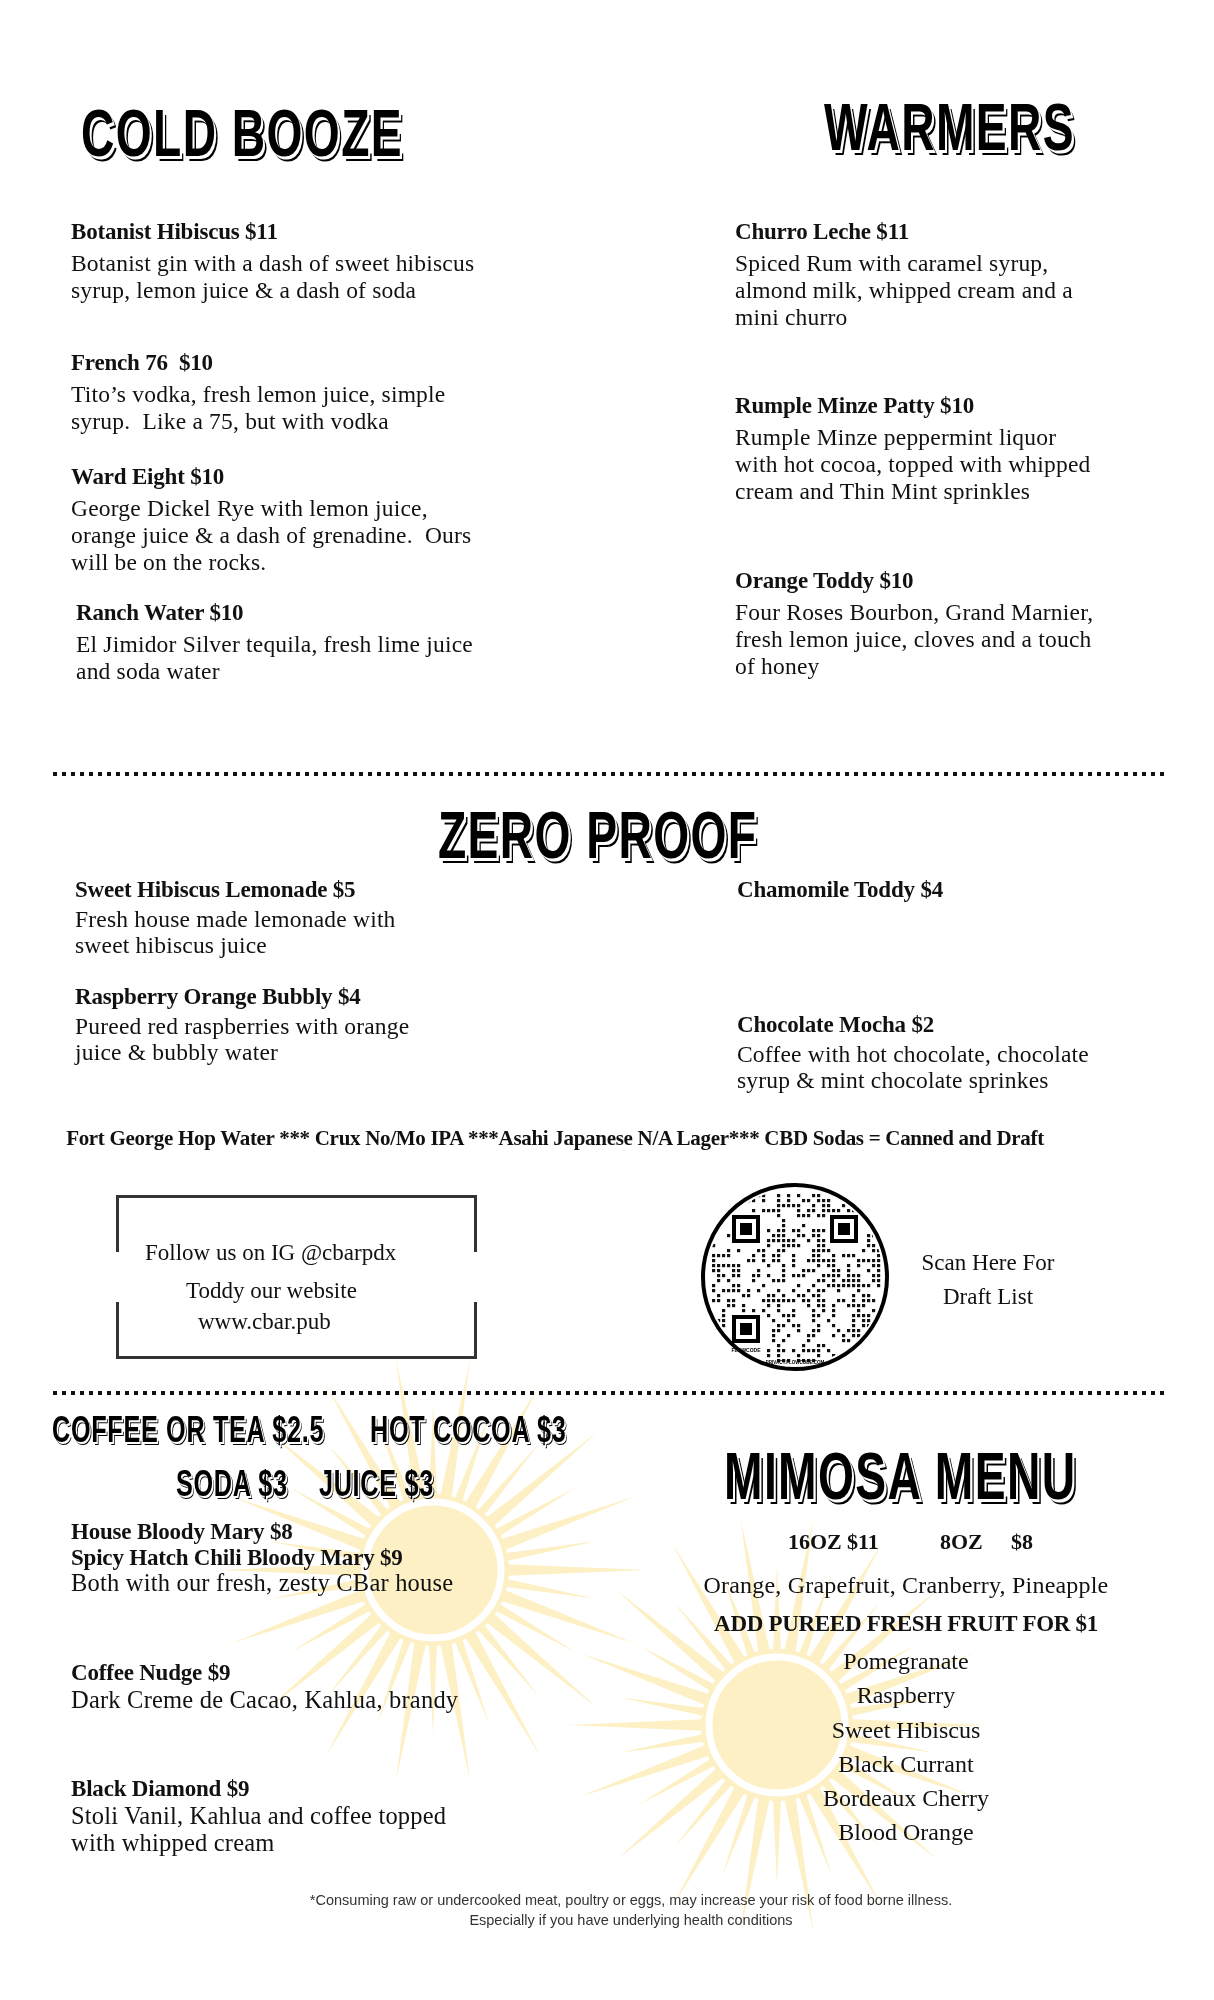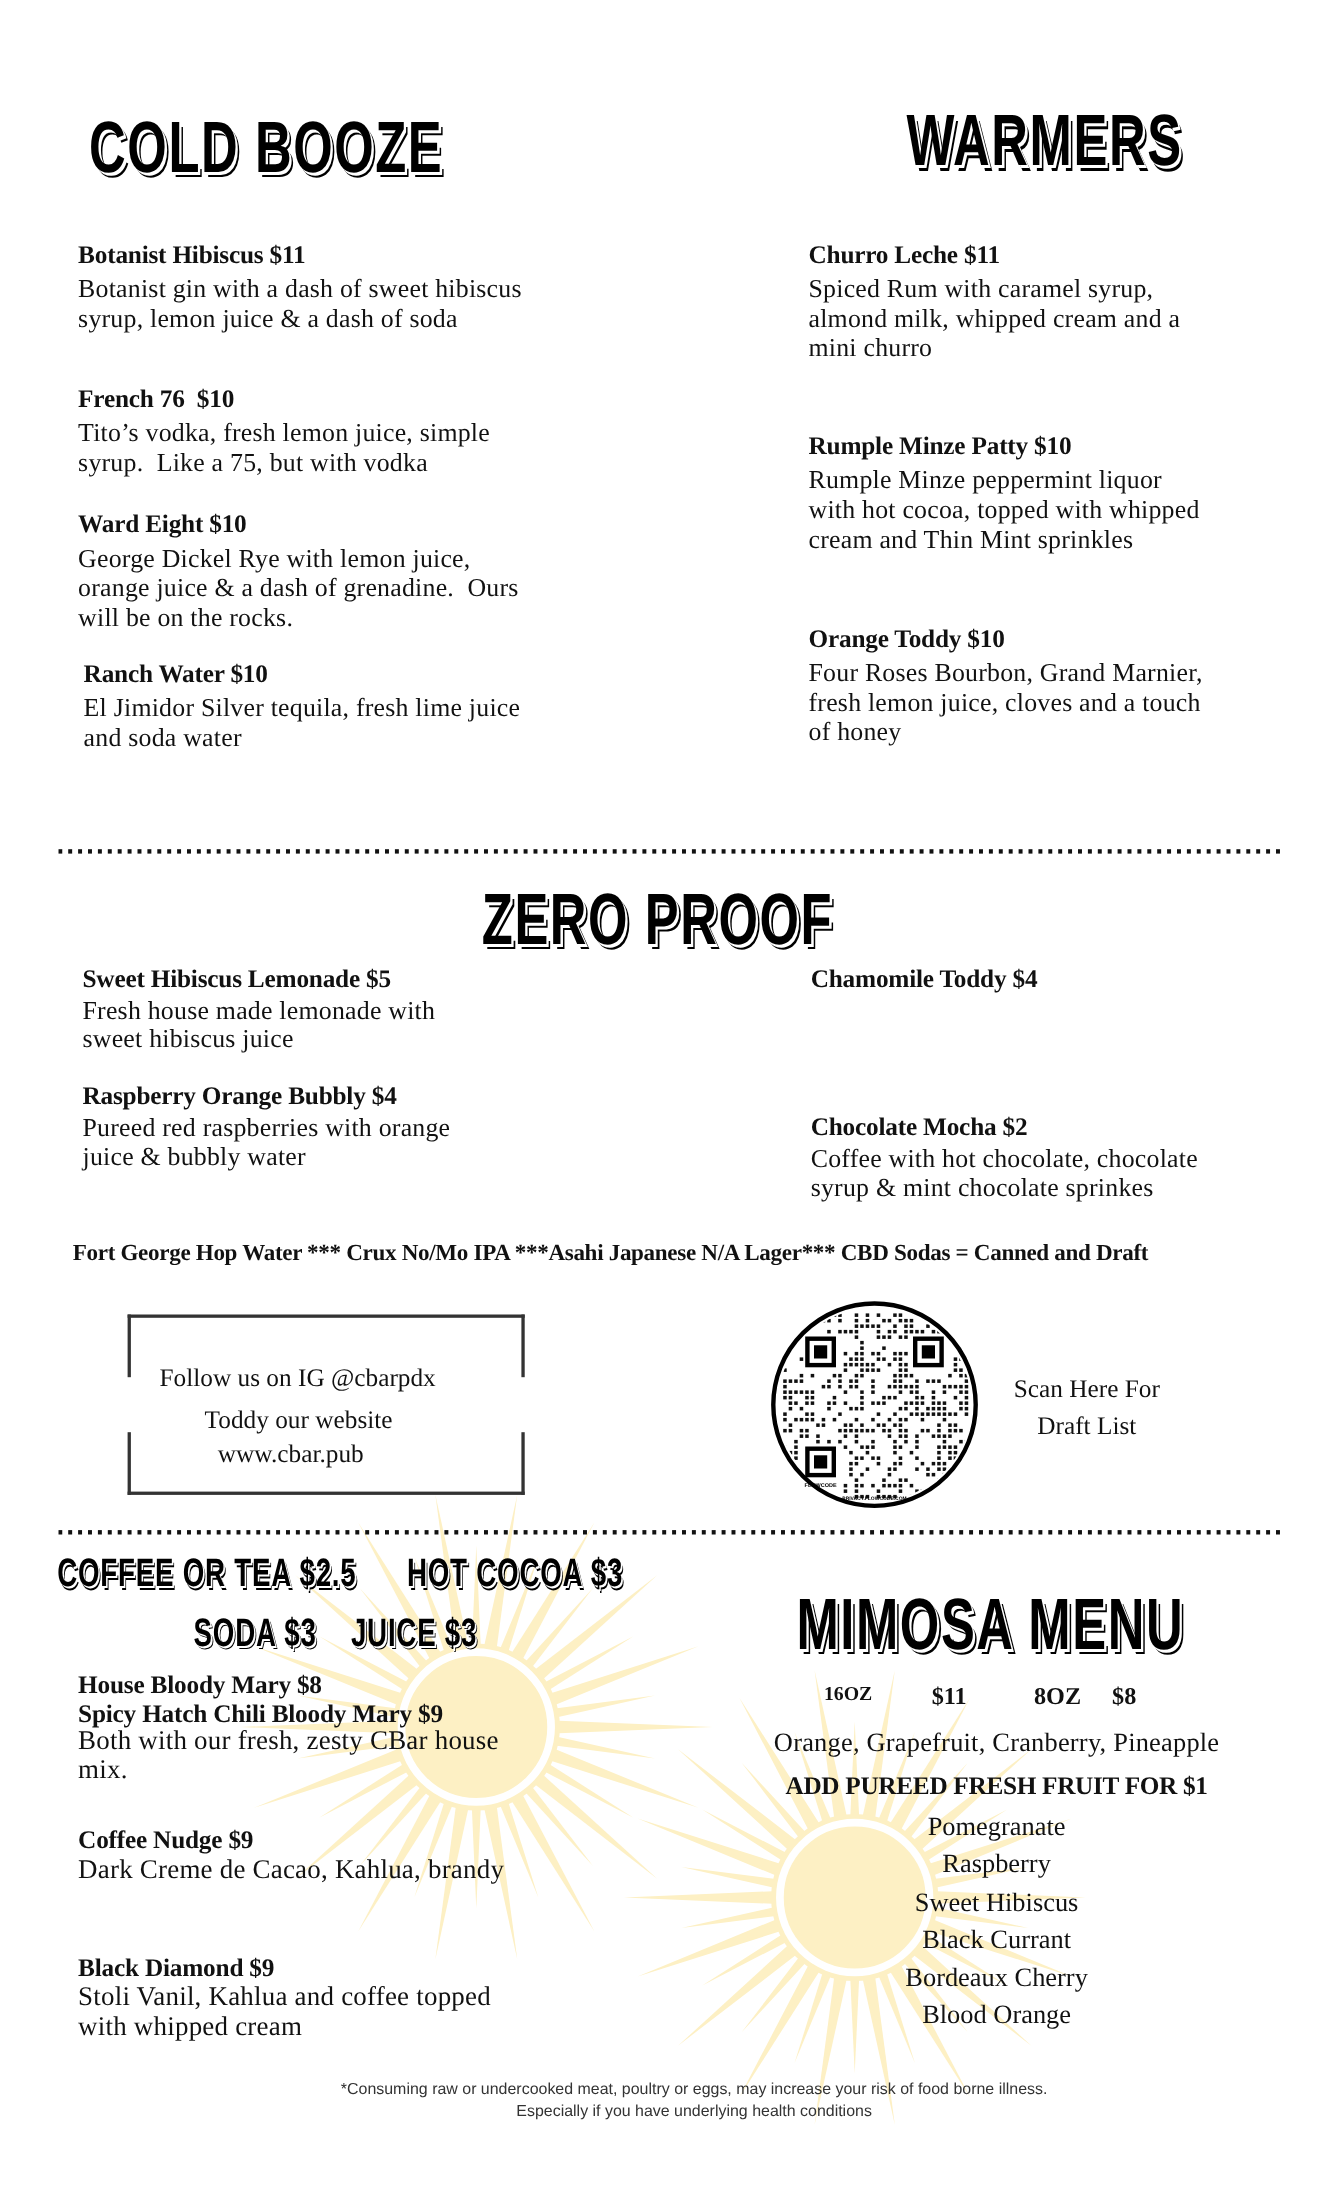--- a/index.html
+++ b/index.html
@@ -709,42 +709,41 @@
 <div class="heading h-md" style="left:52px; top:1412px;">COFFEE OR TEA $2.5</div>
 <div class="heading h-md" style="left:370px; top:1412px;">HOT COCOA $3</div>
 <div class="heading h-md" style="left:176px; top:1466px;">SODA $3</div>
 <div class="heading h-md" style="left:319px; top:1466px;">JUICE $3</div>
 
 <div class="item" style="left:71px; top:1519px;">
   <div class="item-title" style="line-height:25.5px;">House Bloody Mary $8</div>
   <div class="item-title" style="line-height:25.5px;">Spicy Hatch Chili Bloody Mary $9</div>
   <div class="item-desc" style="margin-top:0; line-height:25.5px; font-size:24.5px;">
     <div>Both with our fresh, zesty CBar house</div>
-    <div>mix.</div>
   </div>
 </div>
 
 <div class="item" style="left:71px; top:1660px;">
   <div class="item-title" style="line-height:26px;">Coffee Nudge $9</div>
   <div class="item-desc" style="margin-top:0; line-height:27px; font-size:24.5px;">
     <div>Dark Creme de Cacao, Kahlua, brandy</div>
   </div>
 </div>
 
 <div class="item" style="left:71px; top:1776px;">
   <div class="item-title" style="line-height:26px;">Black Diamond $9</div>
   <div class="item-desc" style="margin-top:0; line-height:27px; font-size:24.5px;">
     <div>Stoli Vanil, Kahlua and coffee topped</div>
     <div>with whipped cream</div>
   </div>
 </div>
 
 <div class="heading h-lg" style="left:724px; top:1443px;">MIMOSA MENU</div>
 
-<div class="abs" style="z-index:2; top:1529px; left:749px; font-weight:700; font-size:18px;">16OZ</div>
+<div class="abs" style="z-index:2; top:1529px; left:788px; font-weight:700; font-size:22px;">16OZ</div>
 <div class="abs" style="z-index:2; top:1529px; left:847px; font-weight:700; font-size:22px;">$11</div>
 <div class="abs" style="z-index:2; top:1529px; left:940px; font-weight:700; font-size:22px;">8OZ</div>
 <div class="abs" style="z-index:2; top:1529px; left:1011px; font-weight:700; font-size:22px;">$8</div>
 
 <div class="center-line" style="left:606px; width:600px; top:1572px; font-size:24px; letter-spacing:0.2px;">Orange, Grapefruit, Cranberry, Pineapple</div>
 <div class="center-line" style="left:606px; width:600px; top:1611px; font-size:23px; font-weight:700; letter-spacing:-0.3px;">ADD PUREED FRESH FRUIT FOR $1</div>
 
 <div class="center-line" style="left:706px; width:400px; top:1644px; font-size:24px; line-height:34.3px;">
   <div>Pomegranate</div>
   <div>Raspberry</div>

